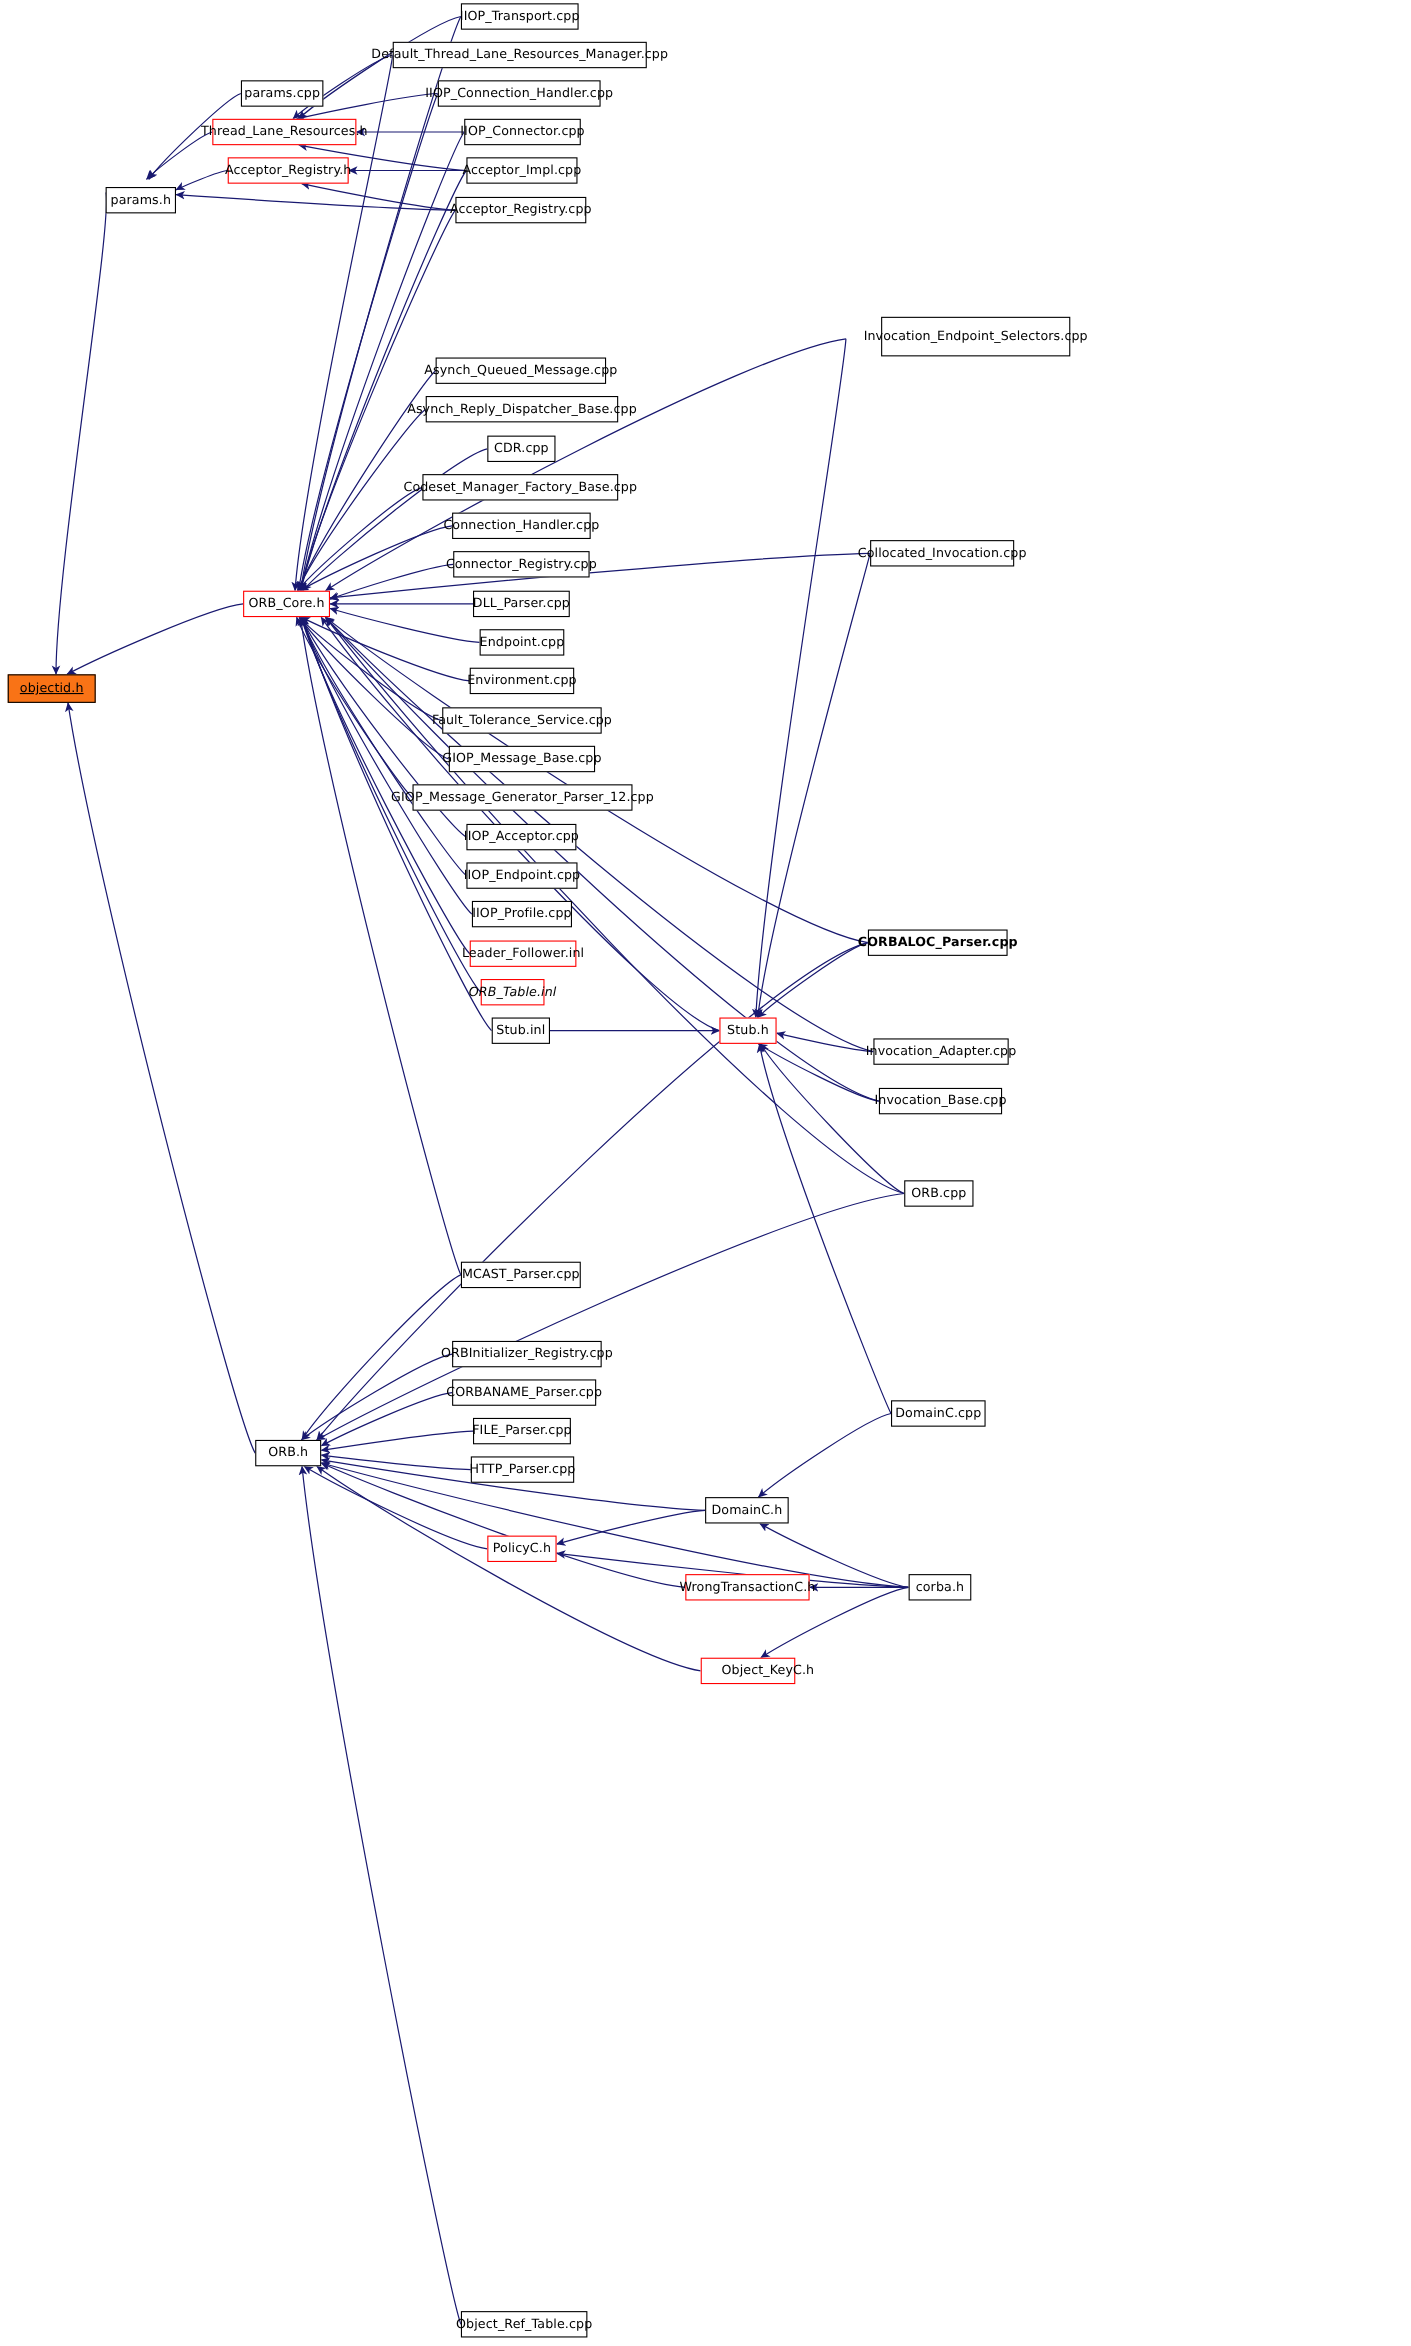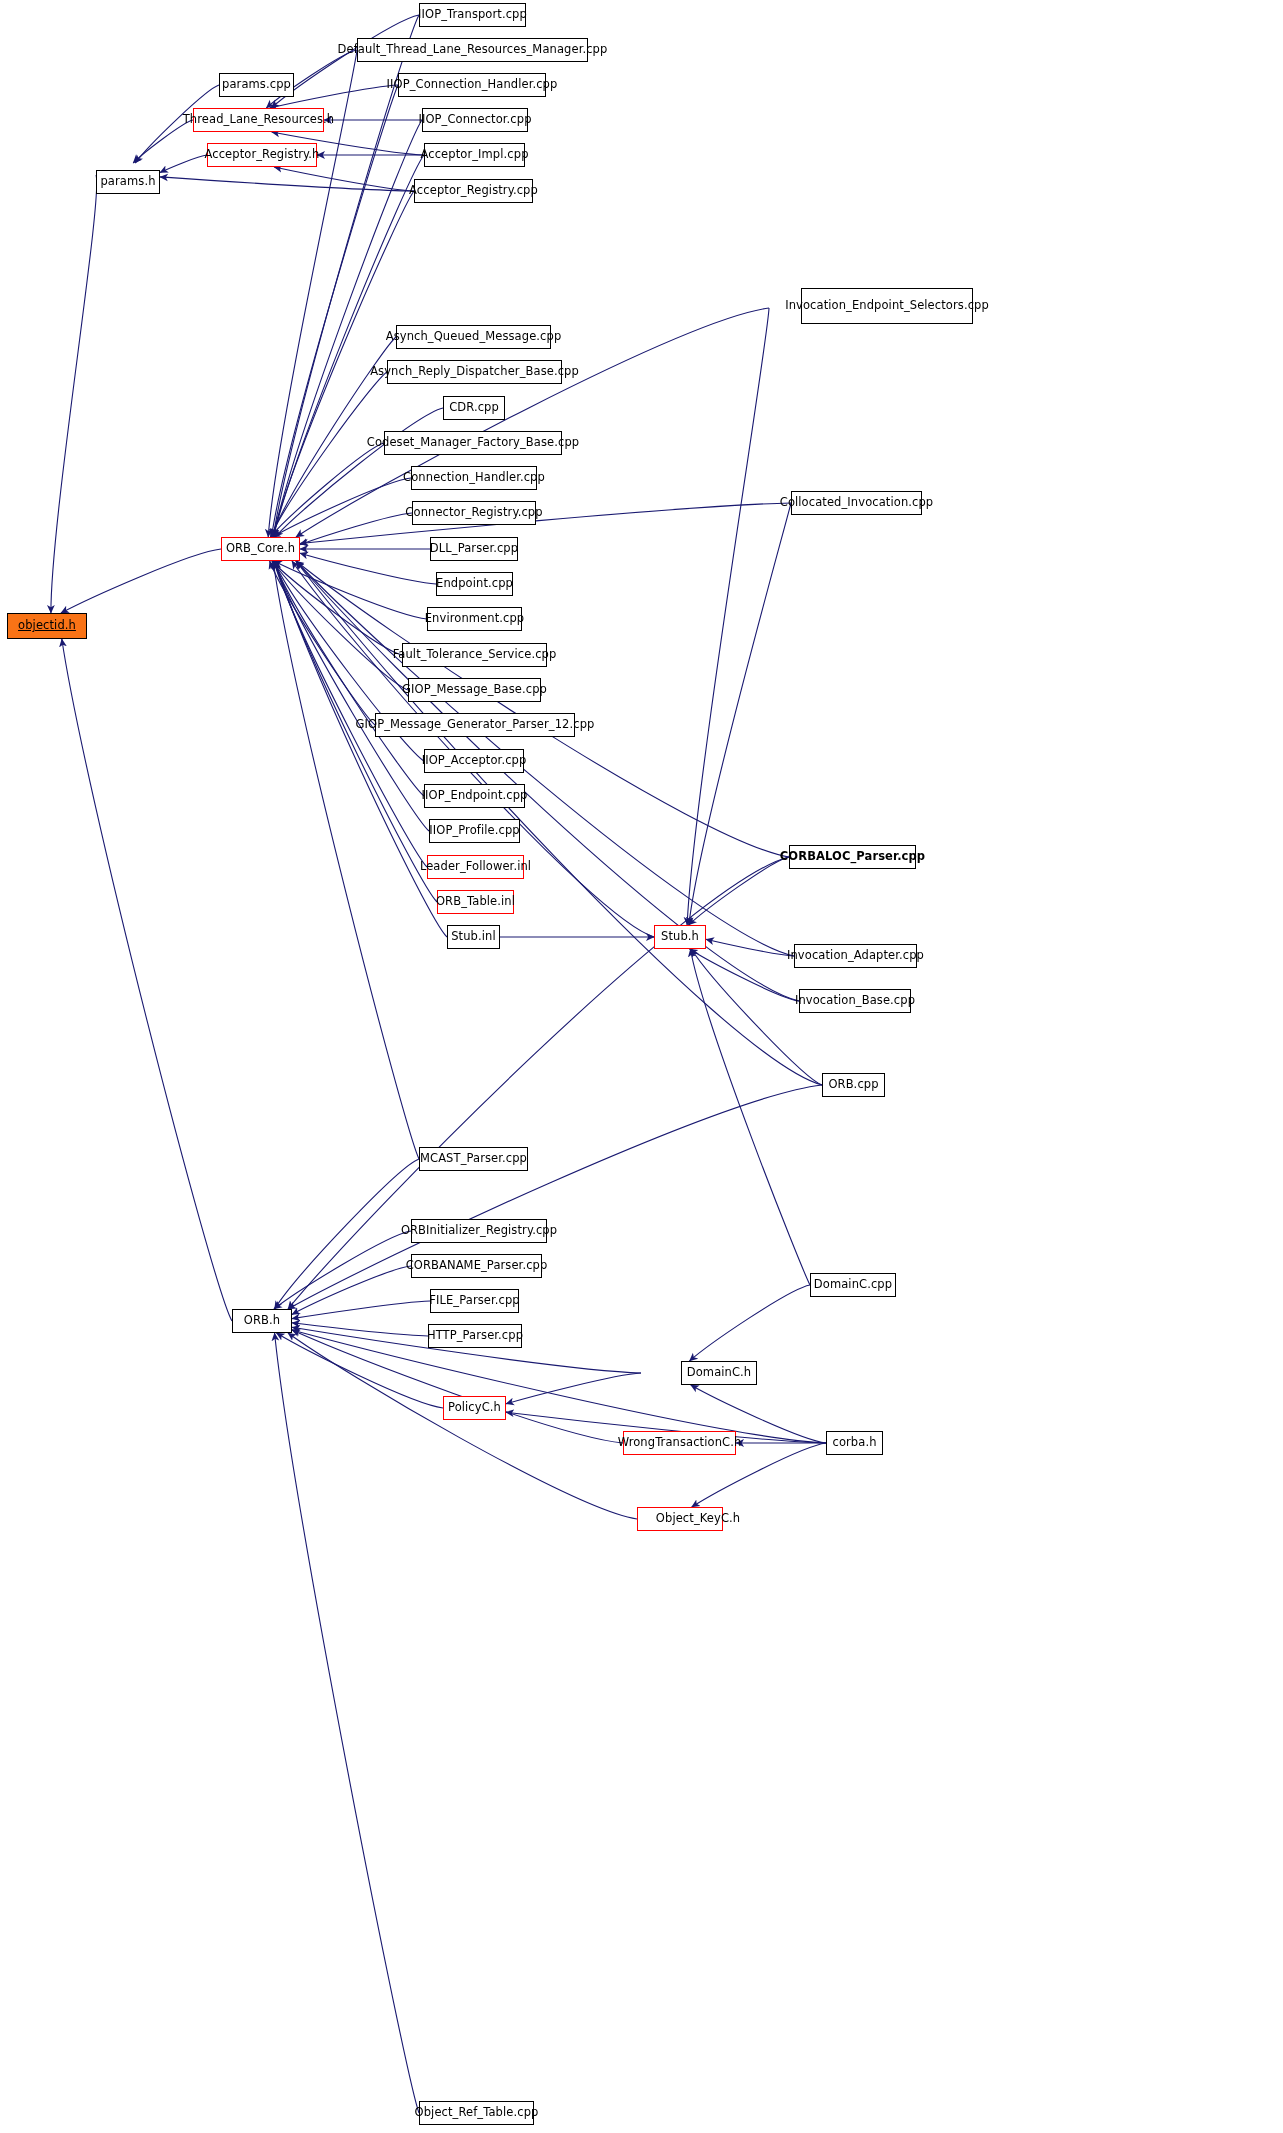--- a/index.html
+++ b/index.html
@@ -193,21 +193,21 @@
       </div>
       <div class="node" style="left: 424px; top: 784px; width: 101px; height: 24px;">
         <span>IIOP_Endpoint.cpp</span>
       </div>
       <div class="node" style="left: 429px; top: 819px; width: 91px; height: 24px;">
         <span>IIOP_Profile.cpp</span>
       </div>
       <div class="node red" style="left: 427px; top: 855px; width: 97px; height: 24px;">
         <span>Leader_Follower.inl</span>
       </div>
-      <div class="node red" style="left: 437px; top: 890px; width: 77px; height: 24px;">
+      <div class="node red" style="left: 437px; top: 890px; width: 58px; height: 24px; font-style: italic;">
         <span>ORB_Table.inl</span>
       </div>
       <div class="node" style="left: 447px; top: 925px; width: 53px; height: 24px;">
         <span>Stub.inl</span>
       </div>
       <div class="node" style="left: 419px; top: 1147px; width: 109px; height: 24px;">
         <span>MCAST_Parser.cpp</span>
       </div>
       <div class="node" style="left: 232px; top: 1309px; width: 60px; height: 24px;">
         <span>ORB.h</span>
@@ -244,21 +244,21 @@
       </div>
       <div class="node" style="left: 799px; top: 989px; width: 112px; height: 24px;">
         <span>Invocation_Base.cpp</span>
       </div>
       <div class="node" style="left: 822px; top: 1073px; width: 63px; height: 24px;">
         <span>ORB.cpp</span>
       </div>
       <div class="node" style="left: 810px; top: 1273px; width: 86px; height: 24px;">
         <span>DomainC.cpp</span>
       </div>
-      <div class="node" style="left: 641px; top: 1361px; width: 76px; height: 24px; margin-left: 40px;">
+      <div class="node" style="left: 641px; top: 1361px; width: 76px; height: 24px;">
         <span>DomainC.h</span>
       </div>
       <div class="node red" style="left: 443px; top: 1396px; width: 63px; height: 24px;">
         <span>PolicyC.h</span>
       </div>
       <div class="node red" style="left: 623px; top: 1431px; width: 113px; height: 24px;">
         <span>WrongTransactionC.h</span>
       </div>
       <div class="node" style="left: 826px; top: 1431px; width: 57px; height: 24px;">
         <span>corba.h</span>

